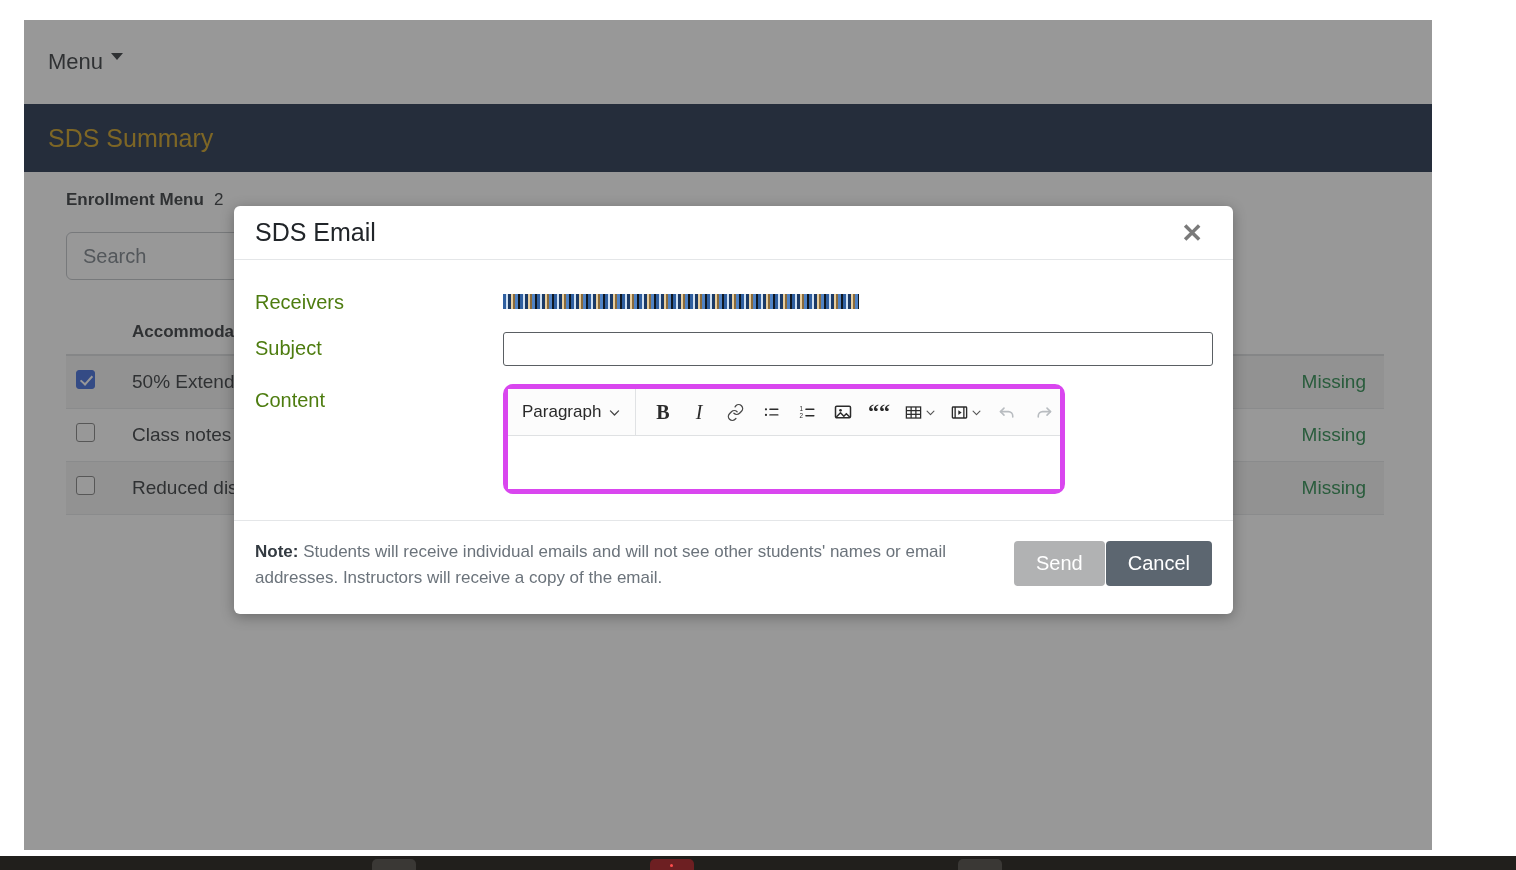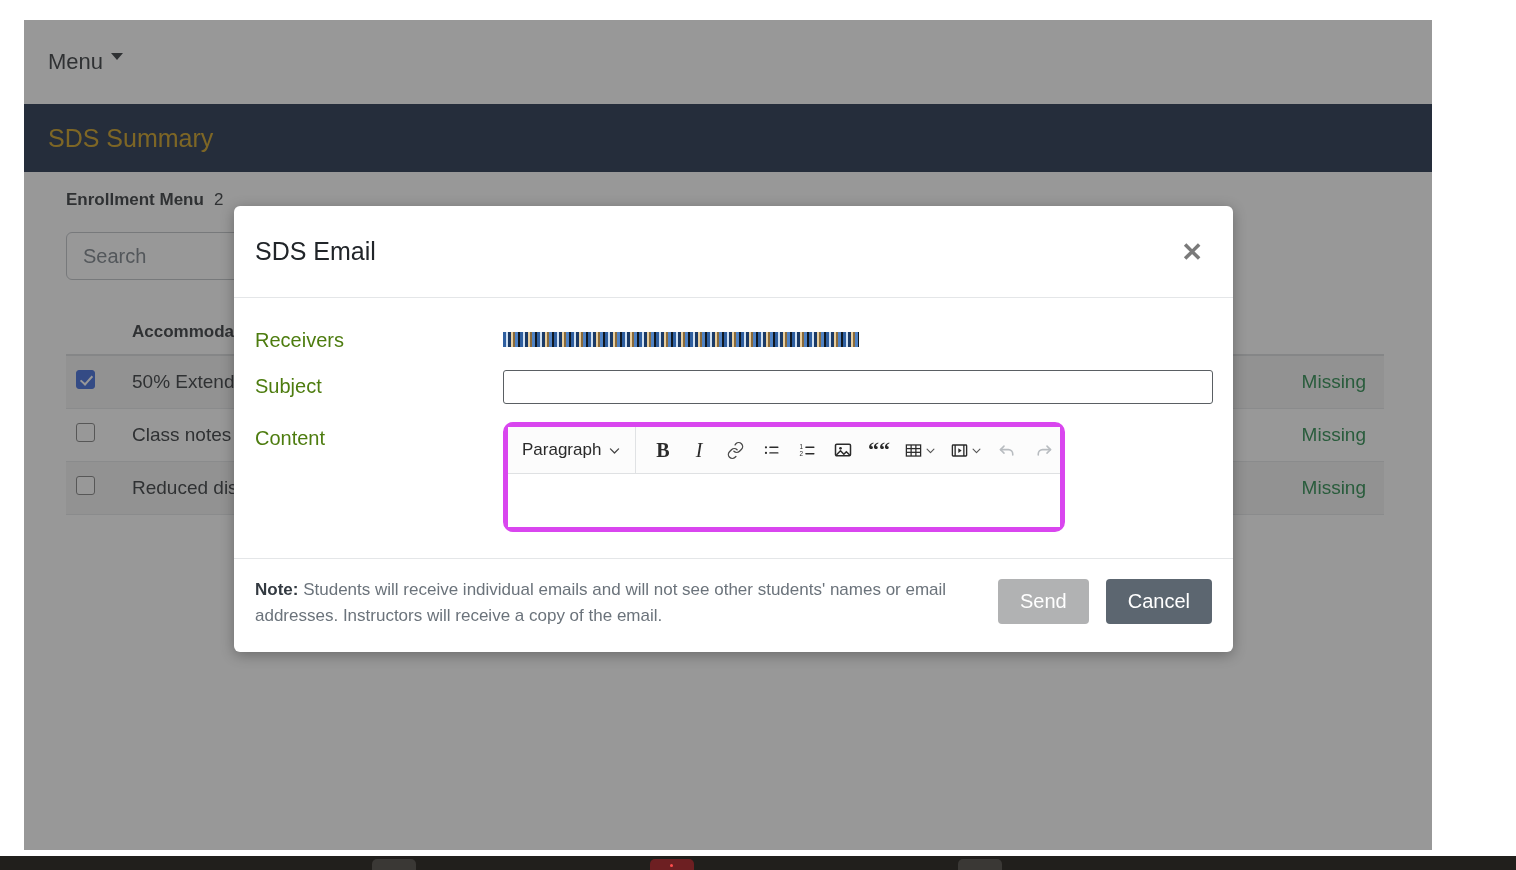--- a/index.html
+++ b/index.html
@@ -135,21 +135,21 @@
   .modal {
     position: absolute;
     left: 234px; top: 206px;
     width: 999px;
     background: #ffffff;
     border-radius: 6px;
     box-shadow: 0 3px 14px rgba(0,0,0,0.30);
     overflow: hidden;
   }
   .modal-header {
-    height: 92px;
+    height: 54px;
     display: flex; align-items: center; justify-content: space-between;
     padding: 0 22px 0 21px;
     border-bottom: 1px solid #e4e6e8;
   }
   .modal-title { font-size: 25px; color: #212529; }
   .close-btn {
     font-size: 26px; color: #7a7a7a;
     background: none; border: none;
     cursor: pointer; line-height: 1;
     padding: 4px 8px; font-weight: bold;
@@ -229,21 +229,21 @@
     padding: 18px 21px 22px 21px;
     display: flex; align-items: flex-start; justify-content: space-between;
     gap: 20px;
   }
   .note {
     font-size: 17px; color: #6b737b;
     line-height: 1.55;
     max-width: 730px;
   }
   .note b { color: #333a41; }
-  .footer-actions { display: flex; gap: 17px; padding-top: 2px; flex: 0 0 auto; }
+  .footer-actions { display: flex; gap: 1px; padding-top: 2px; flex: 0 0 auto; }
   .btn {
     font-size: 20px;
     font-family: "Liberation Sans", sans-serif;
     border: none;
     border-radius: 4px;
     padding: 11px 22px;
     color: #ffffff;
     cursor: pointer;
   }
   .btn-send { background: #b1b2b3; cursor: default; }

